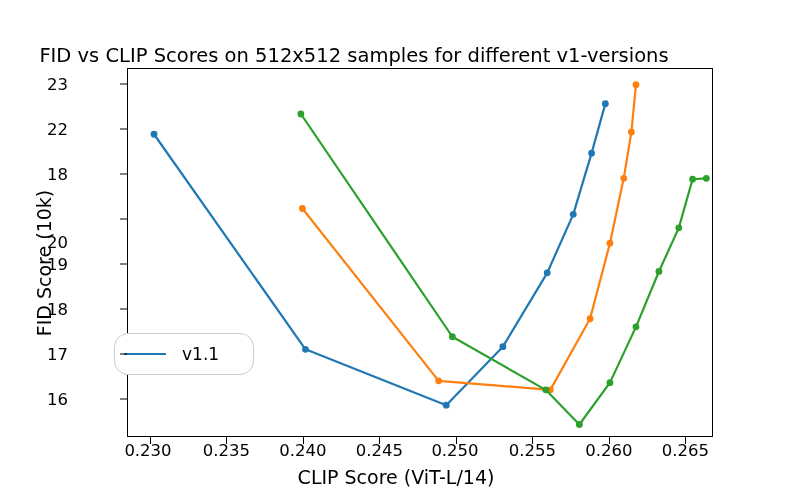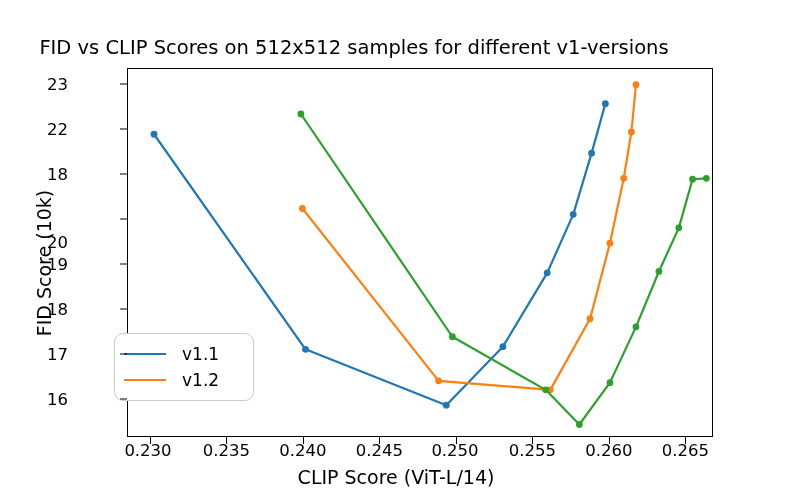--- a/index.html
+++ b/index.html
@@ -1,20 +1,20 @@
 <!DOCTYPE html>
 <html><head>
 <meta charset="utf-8">
 <style>
   html,body{margin:0;padding:0;background:#ffffff;}
   body{width:792px;height:504px;overflow:hidden;
        font-family:"DejaVu Sans","Liberation Sans",sans-serif;color:#000;}
   #fig{position:relative;width:792px;height:504px;background:#ffffff;}
 
-  #title{position:absolute;left:0;top:36px;width:708px;text-align:center;
+  #title{position:absolute;left:0;top:44px;width:708px;text-align:center;
          font-size:19.5px;color:#000;letter-spacing:0px;}
 
   
   #axes{position:absolute;left:127px;top:68px;width:586px;height:369px;
         border:1.1px solid #000;box-sizing:border-box;background:transparent;}
   #plotsvg{position:absolute;left:0;top:0;width:586px;height:369px;}
 
   .ytick-lab{position:absolute;right:724px;transform:translateY(-50%);
              font-size:16.5px;white-space:nowrap;}
   .ytick-mark{position:absolute;left:120px;width:7px;height:0;
@@ -23,21 +23,21 @@
              font-size:16.5px;white-space:nowrap;}
   .xtick-mark{position:absolute;top:437px;height:7px;width:0;
               border-left:1.1px solid #000;}
 
   #xlabel{position:absolute;left:0;top:466px;width:792px;text-align:center;
           font-size:19px;}
   #ylabel{position:absolute;left:-96px;top:252px;width:280px;text-align:center;
           font-size:19px;transform:rotate(-90deg);transform-origin:center;}
 
   #legend{position:absolute;left:114px;top:333px;width:140px;
-          background:#fff;border:1px solid #cccccc;border-radius:9px;
+          background:#fff;border:1px solid #cccccc;border-radius:14px;
           padding:7px 9px 7px 9px;box-sizing:border-box;}
   .leg-row{display:flex;align-items:center;height:26px;}
   .leg-line{width:42px;height:0;border-top:2.4px solid #000;margin-right:16px;}
   .leg-lab{font-size:17px;line-height:17px;}
 </style>
 </head>
 <body>
 
 <div id="fig">
 
@@ -99,24 +99,20 @@
         <circle cx="564.58" cy="110.25" r="3.4" fill="#2ca02c"></circle>
         <circle cx="578.35" cy="109.35" r="3.4" fill="#2ca02c"></circle>
       </svg>
   </div>
 
   <div id="legend">
     <div class="leg-row">
       <span class="leg-line" style="border-top-color: rgb(31, 119, 180);"></span>
       <span class="leg-lab">v1.1</span>
     </div>
-    <div class="leg-row">
-      <span class="leg-line" style="border-top-color: rgb(255, 127, 14);"></span>
-      <span class="leg-lab">v1.2</span>
-    </div>
   </div>
 
 <div class="ytick-mark" style="top: 398.75px;"></div>
     <div class="ytick-mark" style="top: 353.75px;"></div>
     <div class="ytick-mark" style="top: 308.75px;"></div>
     <div class="ytick-mark" style="top: 263.75px;"></div>
     <div class="ytick-mark" style="top: 218.75px;"></div>
     <div class="ytick-mark" style="top: 173.75px;"></div>
     <div class="ytick-mark" style="top: 128.75px;"></div>
     <div class="ytick-mark" style="top: 83.75px;"></div>

